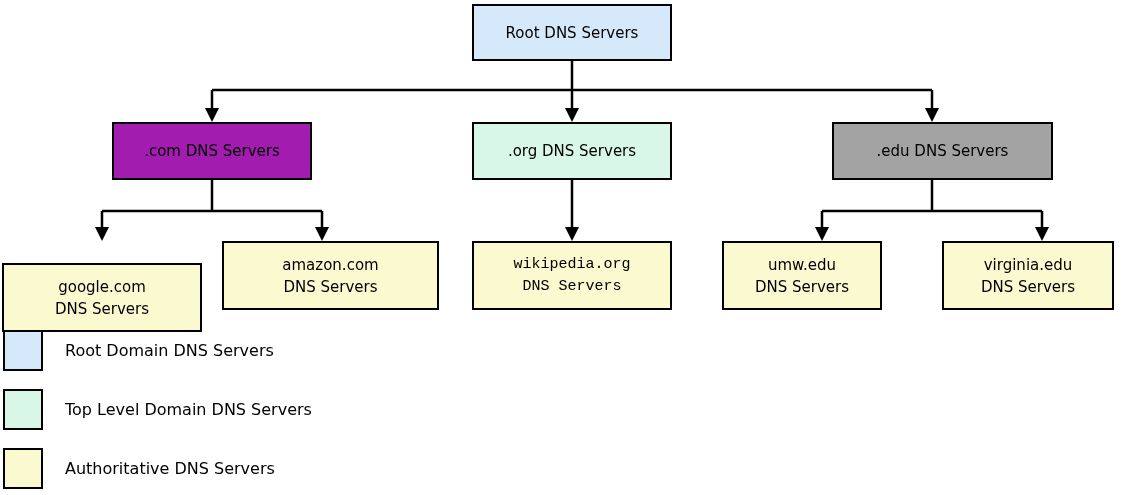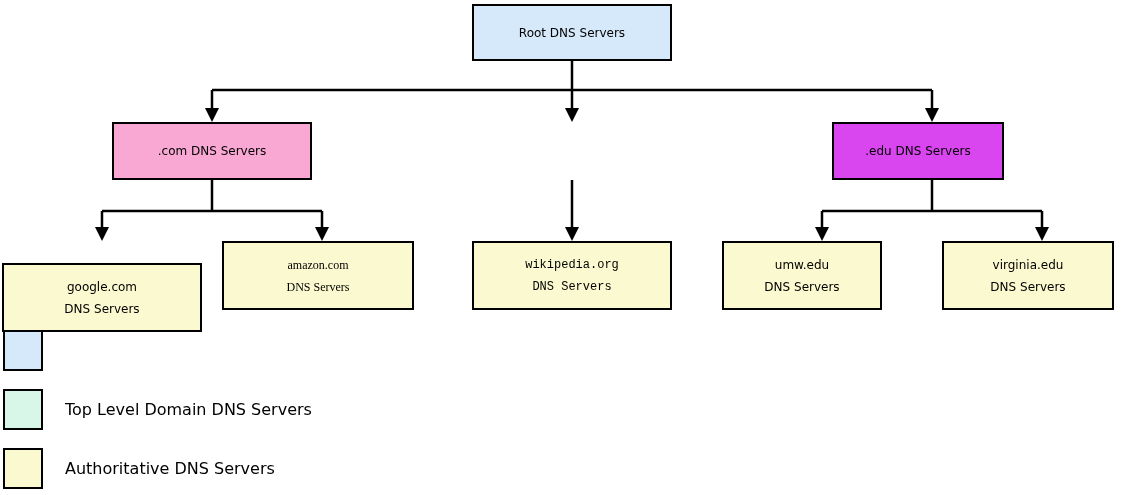--- a/index.html
+++ b/index.html
@@ -16,21 +16,21 @@
     overflow: hidden;
   }
   .node {
     position: absolute;
     box-sizing: border-box;
     border: 2px solid #000000;
     display: flex;
     flex-direction: column;
     align-items: center;
     justify-content: center;
-    font-size: 12px;
+    font-size: 15px;
     color: #000000;
     line-height: 22px;
   }
   #connectors {
     position: absolute;
     left: 0;
     top: 0;
     pointer-events: none;
   }
   #connectors .edge {
@@ -96,50 +96,54 @@
       <polyline class="edge" points="1042,211 1042,231"></polyline>
       <polygon class="head" points="815,227 829,227 822,241"></polygon>
       <polygon class="head" points="1035,227 1049,227 1042,241"></polygon>
     </g>
   </svg>
 
   <div class="node" style="left: 472px; top: 4px; width: 200px; height: 57px; background-color: rgb(214, 233, 251);">
     <span>Root DNS Servers</span>
   </div>
 
-  <div class="node" style="left: 112px; top: 122px; width: 200px; height: 58px; background-color: #f9a8d4;">
+  <div class="node" style="left: 112px; top: 122px; width: 200px; height: 58px; background-color: #a21caf;">
     <span>.com DNS Servers</span>
   </div>
-  <div class="node" style="left: 832px; top: 122px; width: 172px; height: 58px; background-color: #d946ef;">
+  <div class="node" style="left: 472px; top: 122px; width: 200px; height: 58px; background-color: rgb(217, 247, 232);">
+    <span>.org DNS Servers</span>
+  </div>
+  <div class="node" style="left: 832px; top: 122px; width: 221px; height: 58px; background-color: #a3a3a3;">
     <span>.edu DNS Servers</span>
   </div>
 
   <div class="node" style="left: 2px; top: 241px; width: 200px; height: 69px; background-color: rgb(251, 249, 207); margin-top: 22px;">
     <span>google.com</span>
     <span>DNS Servers</span>
   </div>
-  <div class="node" style="left: 222px; top: 241px; width: 192px; height: 69px; background-color: rgb(251, 249, 207); font-family: Liberation Serif, serif;">
+  <div class="node" style="left: 222px; top: 241px; width: 217px; height: 69px; background-color: rgb(251, 249, 207);">
     <span>amazon.com</span>
     <span>DNS Servers</span>
   </div>
   <div class="node" style="left: 472px; top: 241px; width: 200px; height: 69px; background-color: rgb(251, 249, 207); font-family: Liberation Mono, monospace;">
     <span>wikipedia.org</span>
     <span>DNS Servers</span>
   </div>
   <div class="node" style="left: 722px; top: 241px; width: 160px; height: 69px; background-color: rgb(251, 249, 207);">
     <span>umw.edu</span>
     <span>DNS Servers</span>
   </div>
   <div class="node" style="left: 942px; top: 241px; width: 172px; height: 69px; background-color: rgb(251, 249, 207);">
     <span>virginia.edu</span>
     <span>DNS Servers</span>
   </div>
 
   <div class="legend-row" style="left:3px; top:330px; height:41px;">
     <div class="swatch" style="background-color: rgb(214, 233, 251);"></div>
+    <span class="legend-label">Root Domain DNS Servers</span>
   </div>
   <div class="legend-row" style="left:3px; top:389px; height:41px;">
     <div class="swatch" style="background-color: rgb(217, 247, 232);"></div>
     <span class="legend-label">Top Level Domain DNS Servers</span>
   </div>
   <div class="legend-row" style="left:3px; top:448px; height:41px;">
     <div class="swatch" style="background-color: rgb(251, 249, 207);"></div>
     <span class="legend-label">Authoritative DNS Servers</span>
   </div>
 

